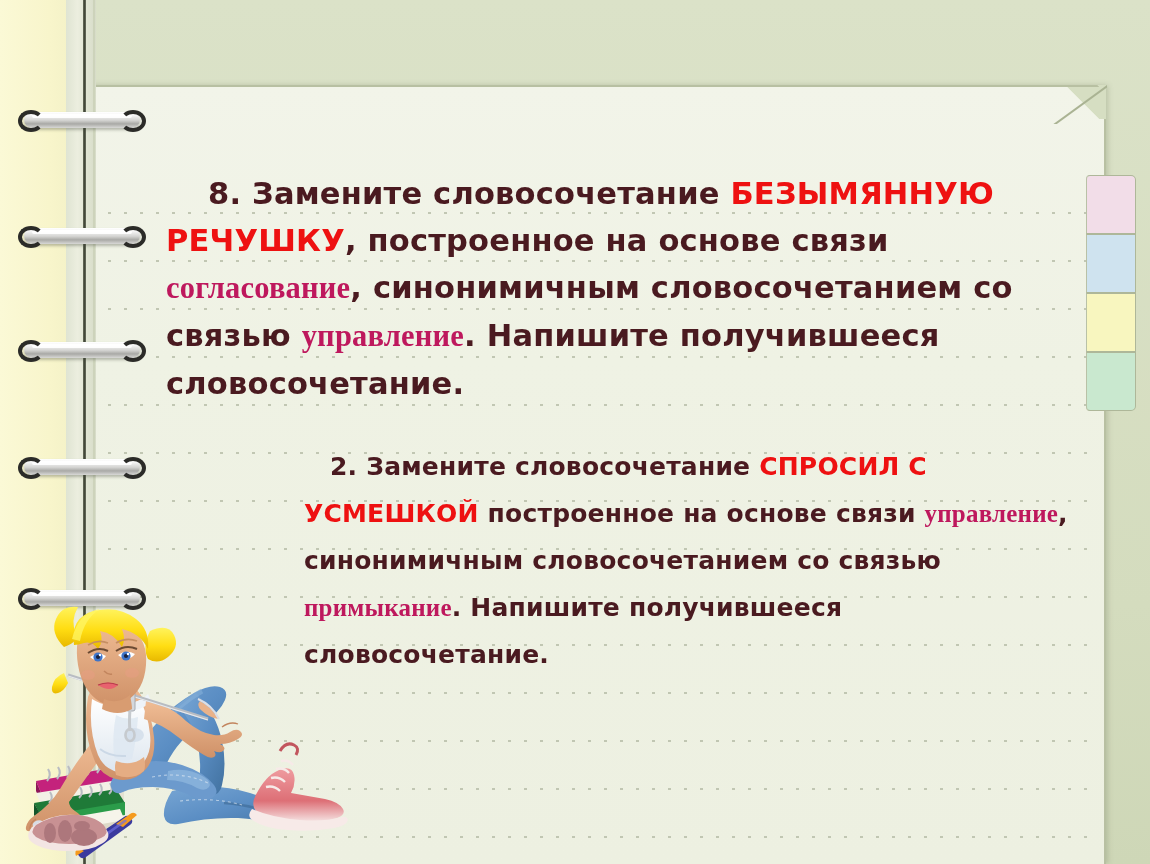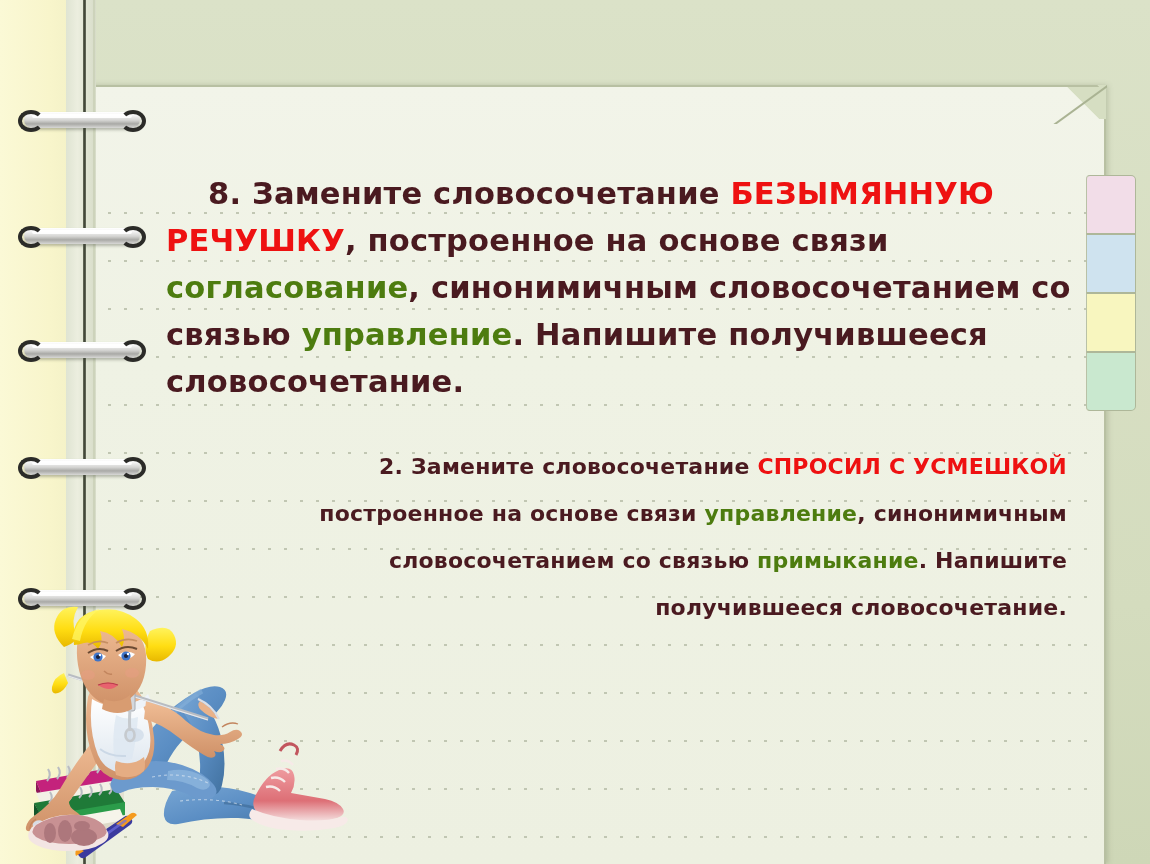--- a/index.html
+++ b/index.html
@@ -114,23 +114,23 @@
   }
   .qblock {
     position:absolute;
     font-family:"DejaVu Sans", sans-serif;
     font-weight:bold;
     color:#4a1a20;
     line-height:47px;
     letter-spacing:.2px;
   }
   #q1 { left:166px; top:170px; width:906px; font-size:30.5px; text-indent:42px; }
-  #q2 { left:291px; top:443px; width:776px; font-size:22px; text-indent:26px;text-align:right; }
+  #q2 { left:304px; top:443px; width:776px; font-size:25px; text-indent:26px; }
   .hi-red  { color:#ee1111; }
-  .hi-blue { color:#4d7c0f; }
+  .hi-blue { color:#be185d;font-family:Liberation Serif, serif; }
 
   
   #girl { position:absolute; left:12px; top:595px; width:348px; height:269px; }
   #girl svg { display:block; }
 </style>
 </head>
 <body>
 
 <div id="board"></div>
 

